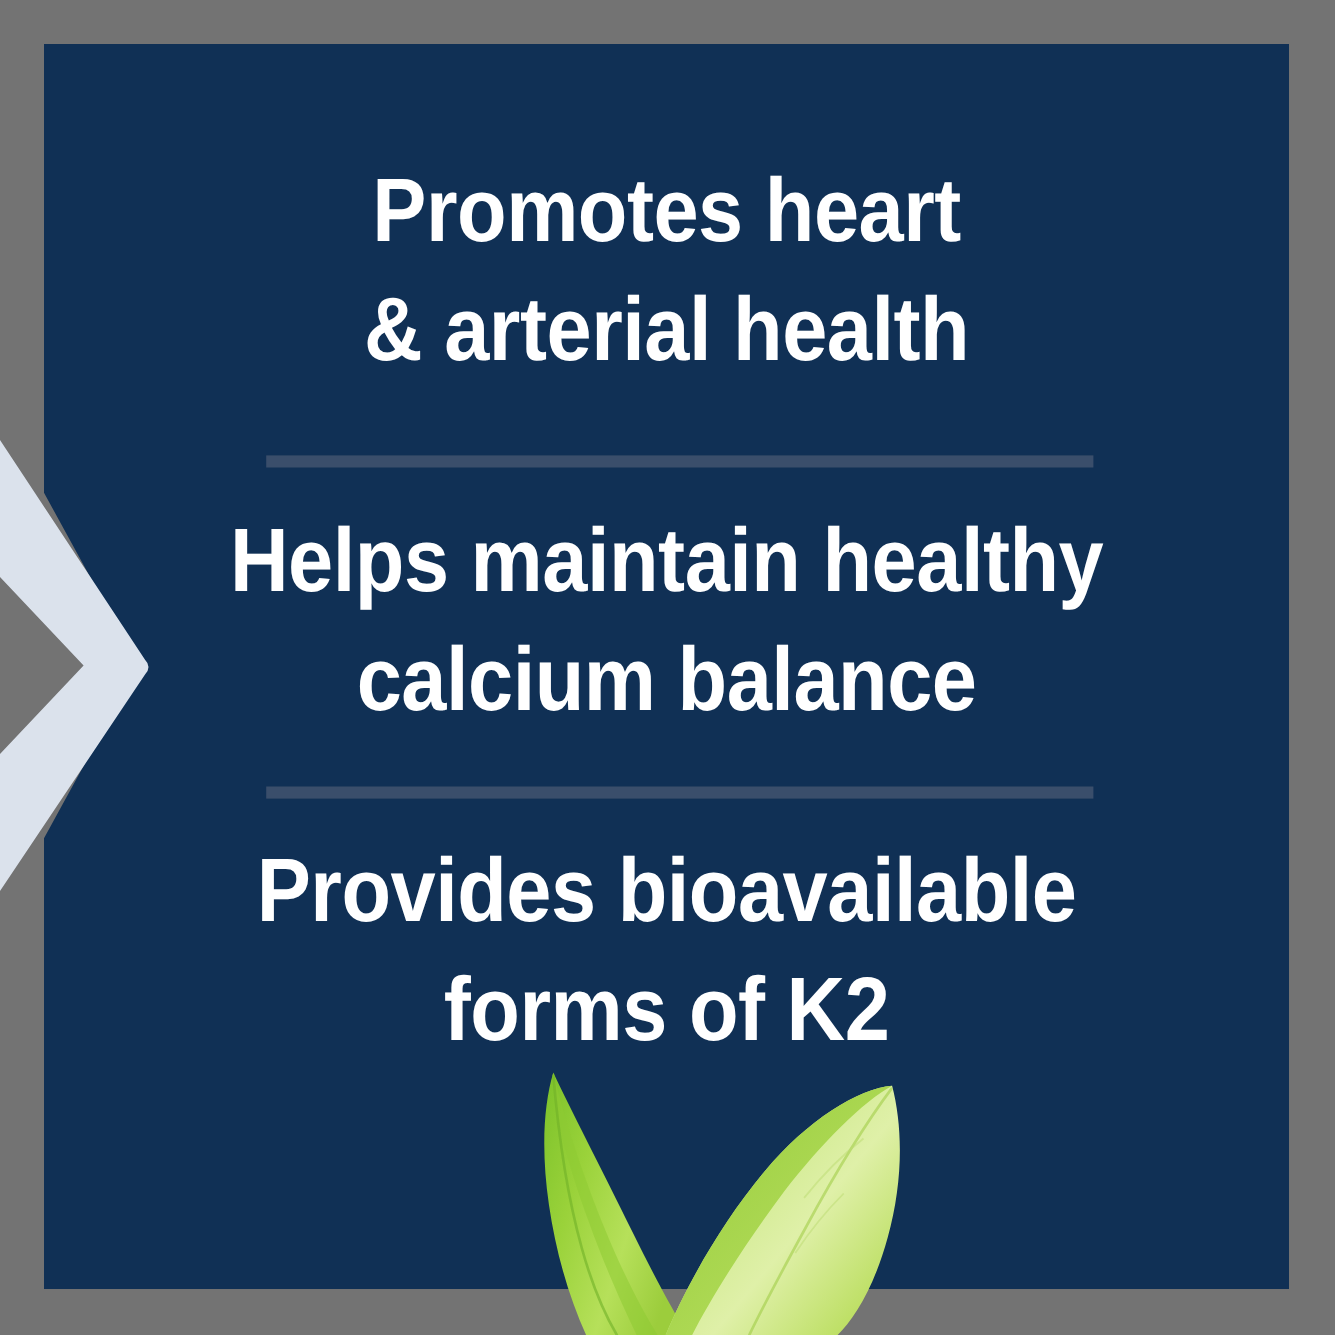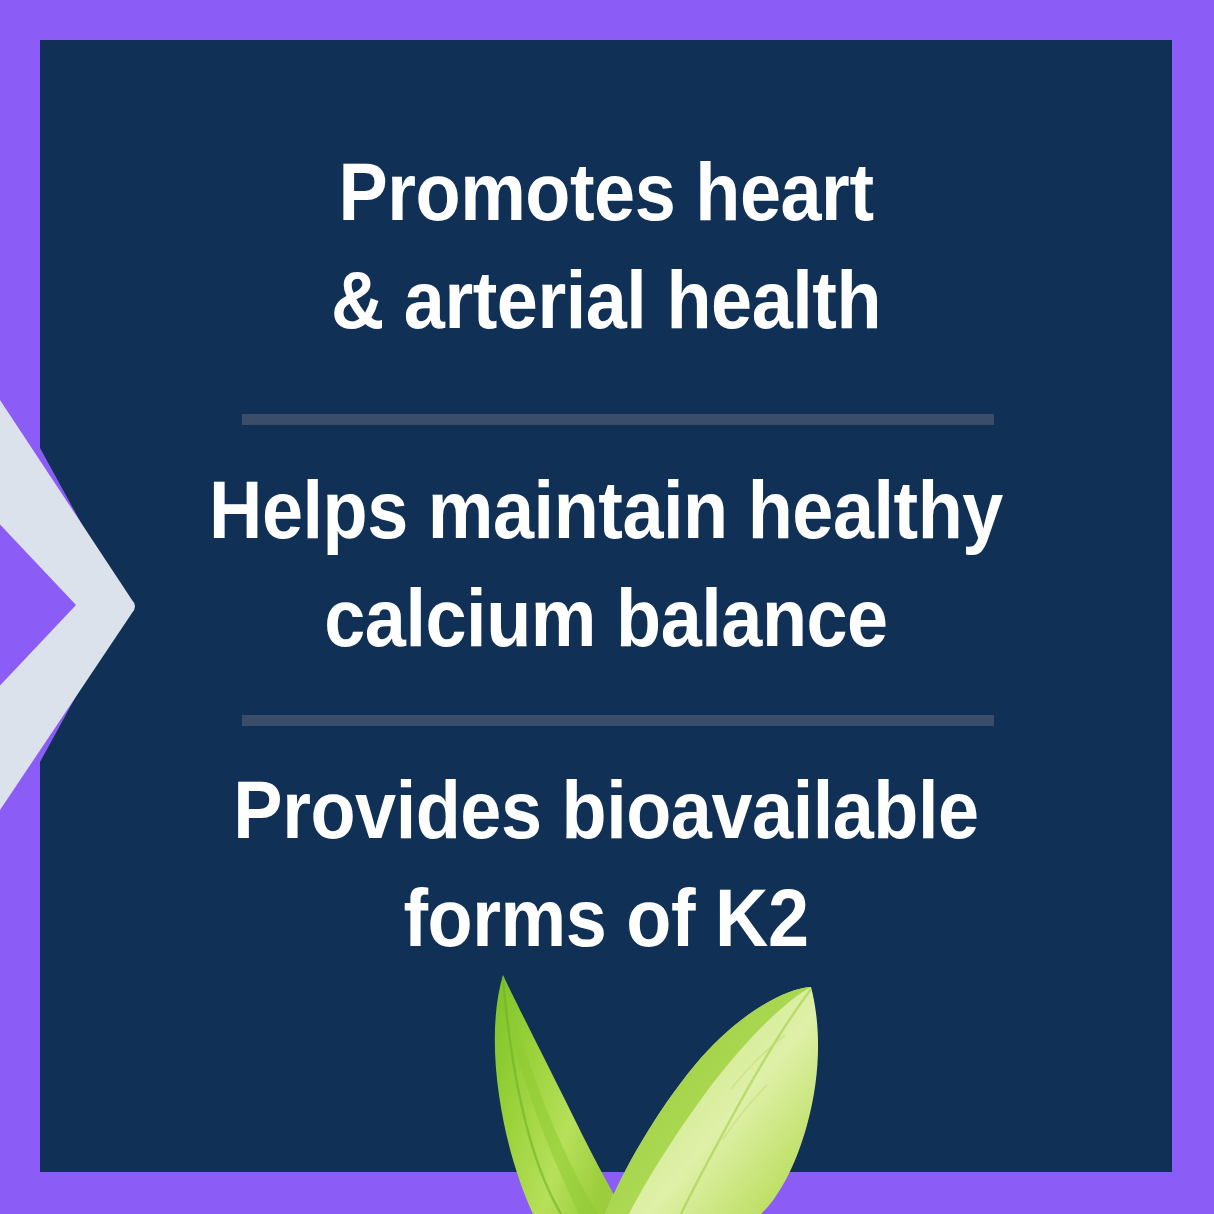--- a/index.html
+++ b/index.html
@@ -10,21 +10,21 @@
     width: 1214px;
     height: 1214px;
     overflow: hidden;
     font-family: "Liberation Sans", sans-serif;
   }
 
   #stage {
     position: relative;
     width: 1214px;
     height: 1214px;
-    background: #8b5cf6;
+    background: #737373;
   }
 
   
   #navy-panel {
     position: absolute;
     left: 40px;
     top: 40px;
     width: 1132px;
     height: 1132px;
     background: #103055;

